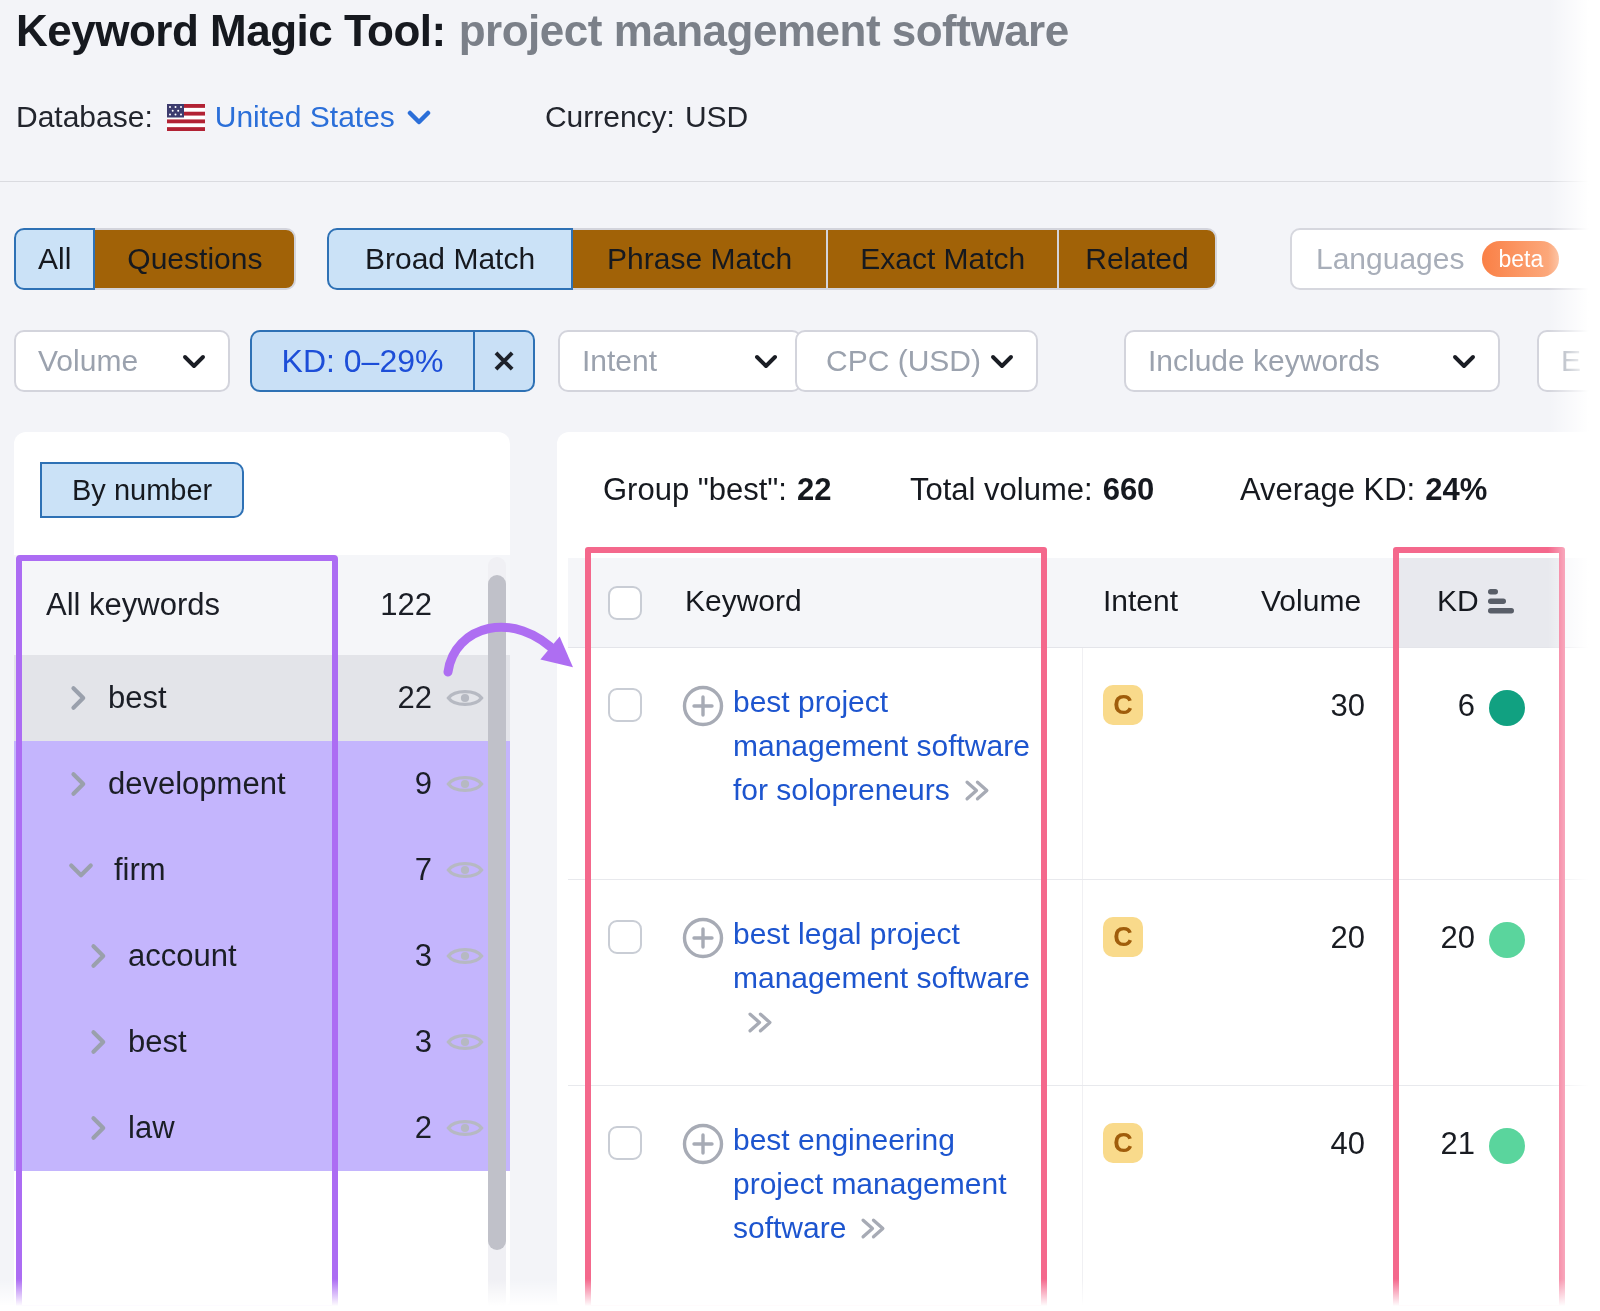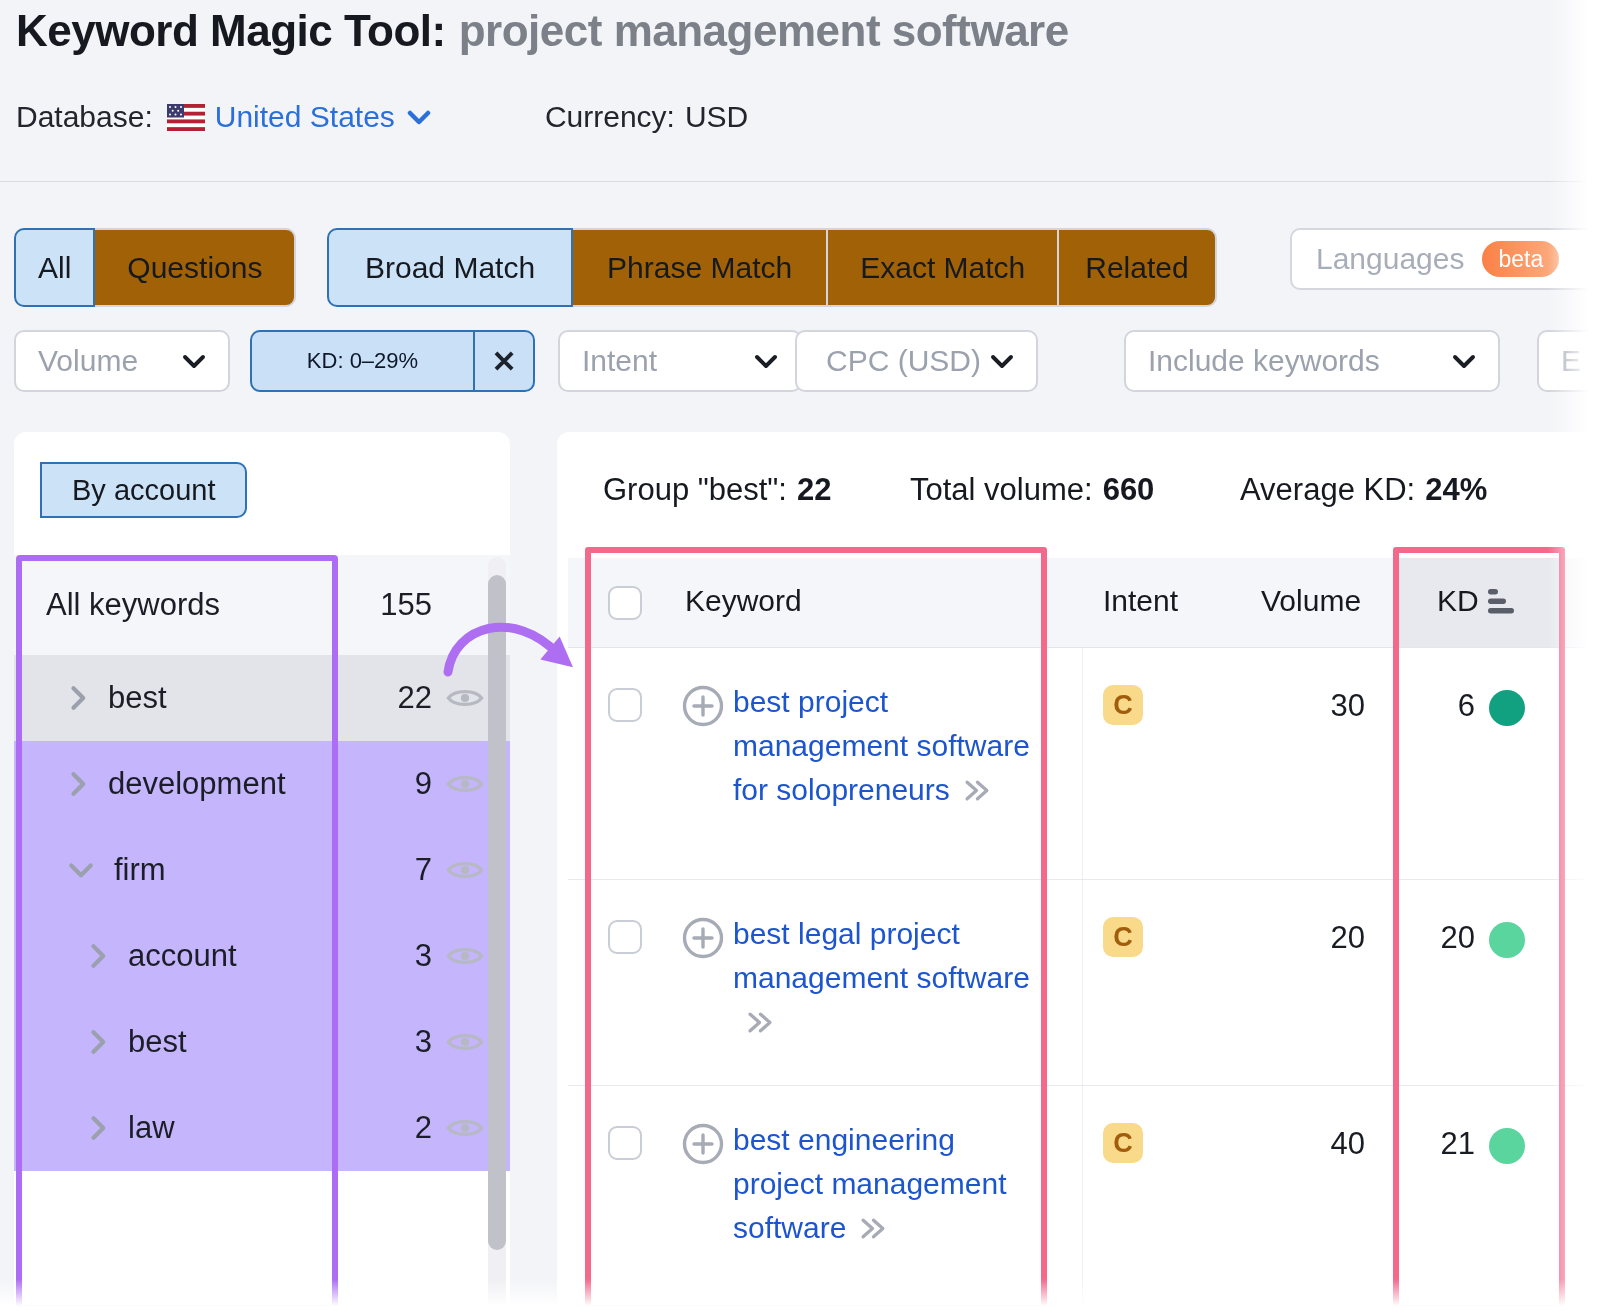--- a/index.html
+++ b/index.html
@@ -11,33 +11,33 @@
   .page-title .query{color:#7b8089;margin-left:13px;}
   .meta-row{position:absolute;left:16px;top:95px;display:flex;align-items:center;font-size:30px;color:#22252d;height:44px;}
   .meta-row .flag{display:inline-block;margin:0 10px 0 14px;line-height:0;}
   .meta-row .db-value{color:#2b6fd9;}
   .meta-row .chev-blue{margin-left:12px;line-height:0;}
   .meta-row .currency{margin-left:114px;}
   .meta-row .currency .val{margin-left:10px;}
   .hdr-divider{position:absolute;left:0;top:181px;width:1600px;height:1px;background:#dadbe0;}
 
   
-  .seg-group{position:absolute;display:flex;height:79px;}
+  .seg-group{position:absolute;display:flex;height:62px;}
   .seg{display:flex;align-items:center;justify-content:center;font-size:30px;color:#16191f;background:#a16207;border:2px solid #d3d4dc;padding:0 32px;margin-left:-2px;white-space:nowrap;box-sizing:border-box;}
   .seg:first-child{margin-left:0;border-radius:10px 0 0 10px;}
   .seg:last-child{border-radius:0 10px 10px 0;}
   .seg.sel{background:#cbe2f7;border-color:#2e71b5;z-index:2;}
   .languages-btn{position:absolute;left:1290px;top:228px;width:324px;height:62px;box-sizing:border-box;background:#fff;border:2px solid #d6d7de;border-radius:10px;display:flex;align-items:center;padding:0 24px;gap:18px;}
   .languages-btn .lbl{font-size:30px;color:#a8aeb9;}
   .badge-beta{background:linear-gradient(90deg,#fa8046,#fcae83);color:#fff;font-size:23px;line-height:36px;height:36px;padding:0 16px;border-radius:18px;}
 
   
   .chip{position:absolute;top:330px;height:62px;box-sizing:border-box;background:#fff;border:2px solid #d3d4dc;border-radius:10px;display:flex;align-items:center;justify-content:space-between;padding:0 22px;font-size:30px;color:#9ba2ae;}
   .kd-chip{position:absolute;left:250px;top:330px;width:285px;height:62px;box-sizing:border-box;background:#c9e0f6;border:2px solid #2e71b5;border-radius:10px;display:flex;align-items:stretch;overflow:hidden;}
-  .kd-chip .kd-label{flex:1;display:flex;align-items:center;justify-content:center;font-size:22px;color:#0f172a;}
+  .kd-chip .kd-label{flex:1;display:flex;align-items:center;justify-content:center;font-size:32px;color:#1d4ed8;}
   .kd-chip .kd-sep{width:2px;background:#2e71b5;}
   .kd-chip .kd-x{width:58px;display:flex;align-items:center;justify-content:center;font-size:30px;font-weight:700;color:#1d2129;cursor:pointer;}
 
   
   .left-card{position:absolute;left:14px;top:432px;width:496px;height:879px;background:#fff;border-radius:12px;}
   .toggle-group{position:absolute;left:40px;top:462px;height:56px;}
   .toggle-group .seg{height:56px;font-size:29px;padding:0 30px;}
   .glist{position:absolute;left:14px;top:555px;width:496px;}
   .grow{position:relative;display:flex;align-items:center;background:#c4b5fd;}
   .grow.hdr{height:100px;background:#f5f6f9;}
@@ -167,27 +167,27 @@
     <svg width="24" height="15" viewBox="0 0 16 10">
         <path d="M2 2 L8 8 L14 2" stroke="#1a1d24" stroke-width="2.6" fill="none" stroke-linecap="round" stroke-linejoin="round"></path>
       </svg>
   </div>
   <div class="chip" style="left:1537px;width:130px;">
     <span>E</span>
   </div>
 
   <div class="left-card"></div>
   <div class="seg-group toggle-group">
-    <div class="seg sel">By account</div>
+    <div class="seg sel">By number</div>
   </div>
 
   <div class="glist">
     <div class="grow hdr">
       <span class="glabel">All keywords</span>
-      <span class="gcount">155</span>
+      <span class="gcount">122</span>
     </div>
     <div class="grow sel lvl1">
       <span class="chev"><svg width="20" height="26" viewBox="0 0 12 20">
             <path d="M2.5 2.5 L10 10 L2.5 17.5" stroke="#9aa0ac" stroke-width="3.2" fill="none" stroke-linecap="round" stroke-linejoin="round"></path>
           </svg></span>
       <span class="glabel">best</span>
       <span class="gcount">22</span>
       <span class="geye"><svg width="38" height="28" viewBox="0 0 24 16">
             <path d="M1.5 8 C5.5 2.6 18.5 2.6 22.5 8 C18.5 13.4 5.5 13.4 1.5 8 Z" fill="none" stroke="#b6b9c2" stroke-width="2"></path>
             <circle cx="12" cy="8" r="2.6" fill="#b6b9c2"></circle>

